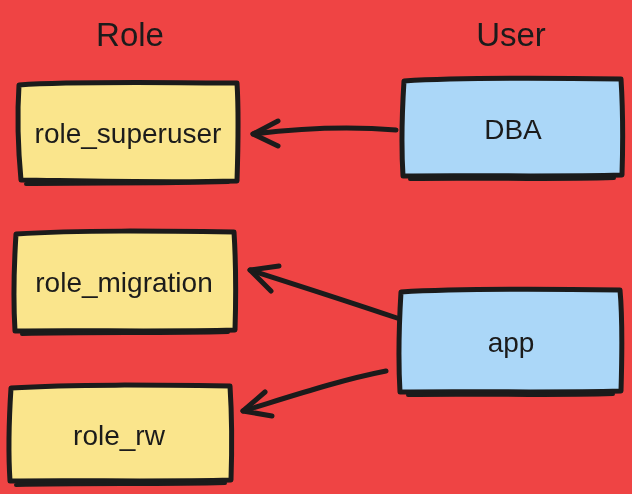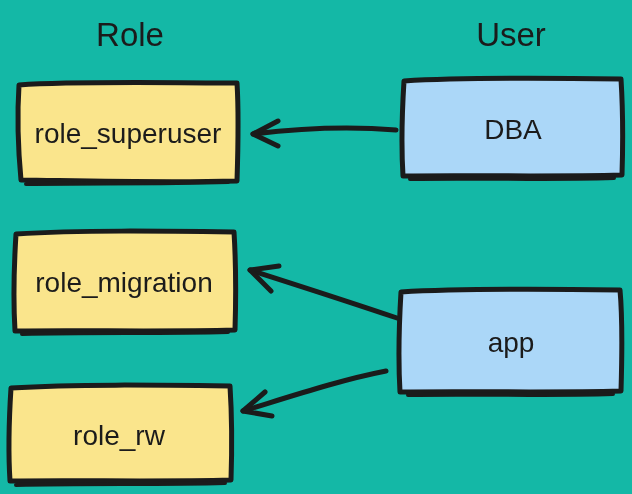--- a/index.html
+++ b/index.html
@@ -4,21 +4,21 @@
 <style>
   html, body {
     margin: 0;
     padding: 0;
     background: #ffffff;
   }
   .stage {
     position: relative;
     width: 632px;
     height: 494px;
-    background: #14b8a6;
+    background: #ef4444;
     overflow: hidden;
     font-family: "Liberation Sans", sans-serif;
   }
   svg { display: block; }
   .hdr {
     font-family: "Liberation Sans", sans-serif;
     font-size: 33px;
     font-weight: 400;
     fill: #1b1b1b;
   }

